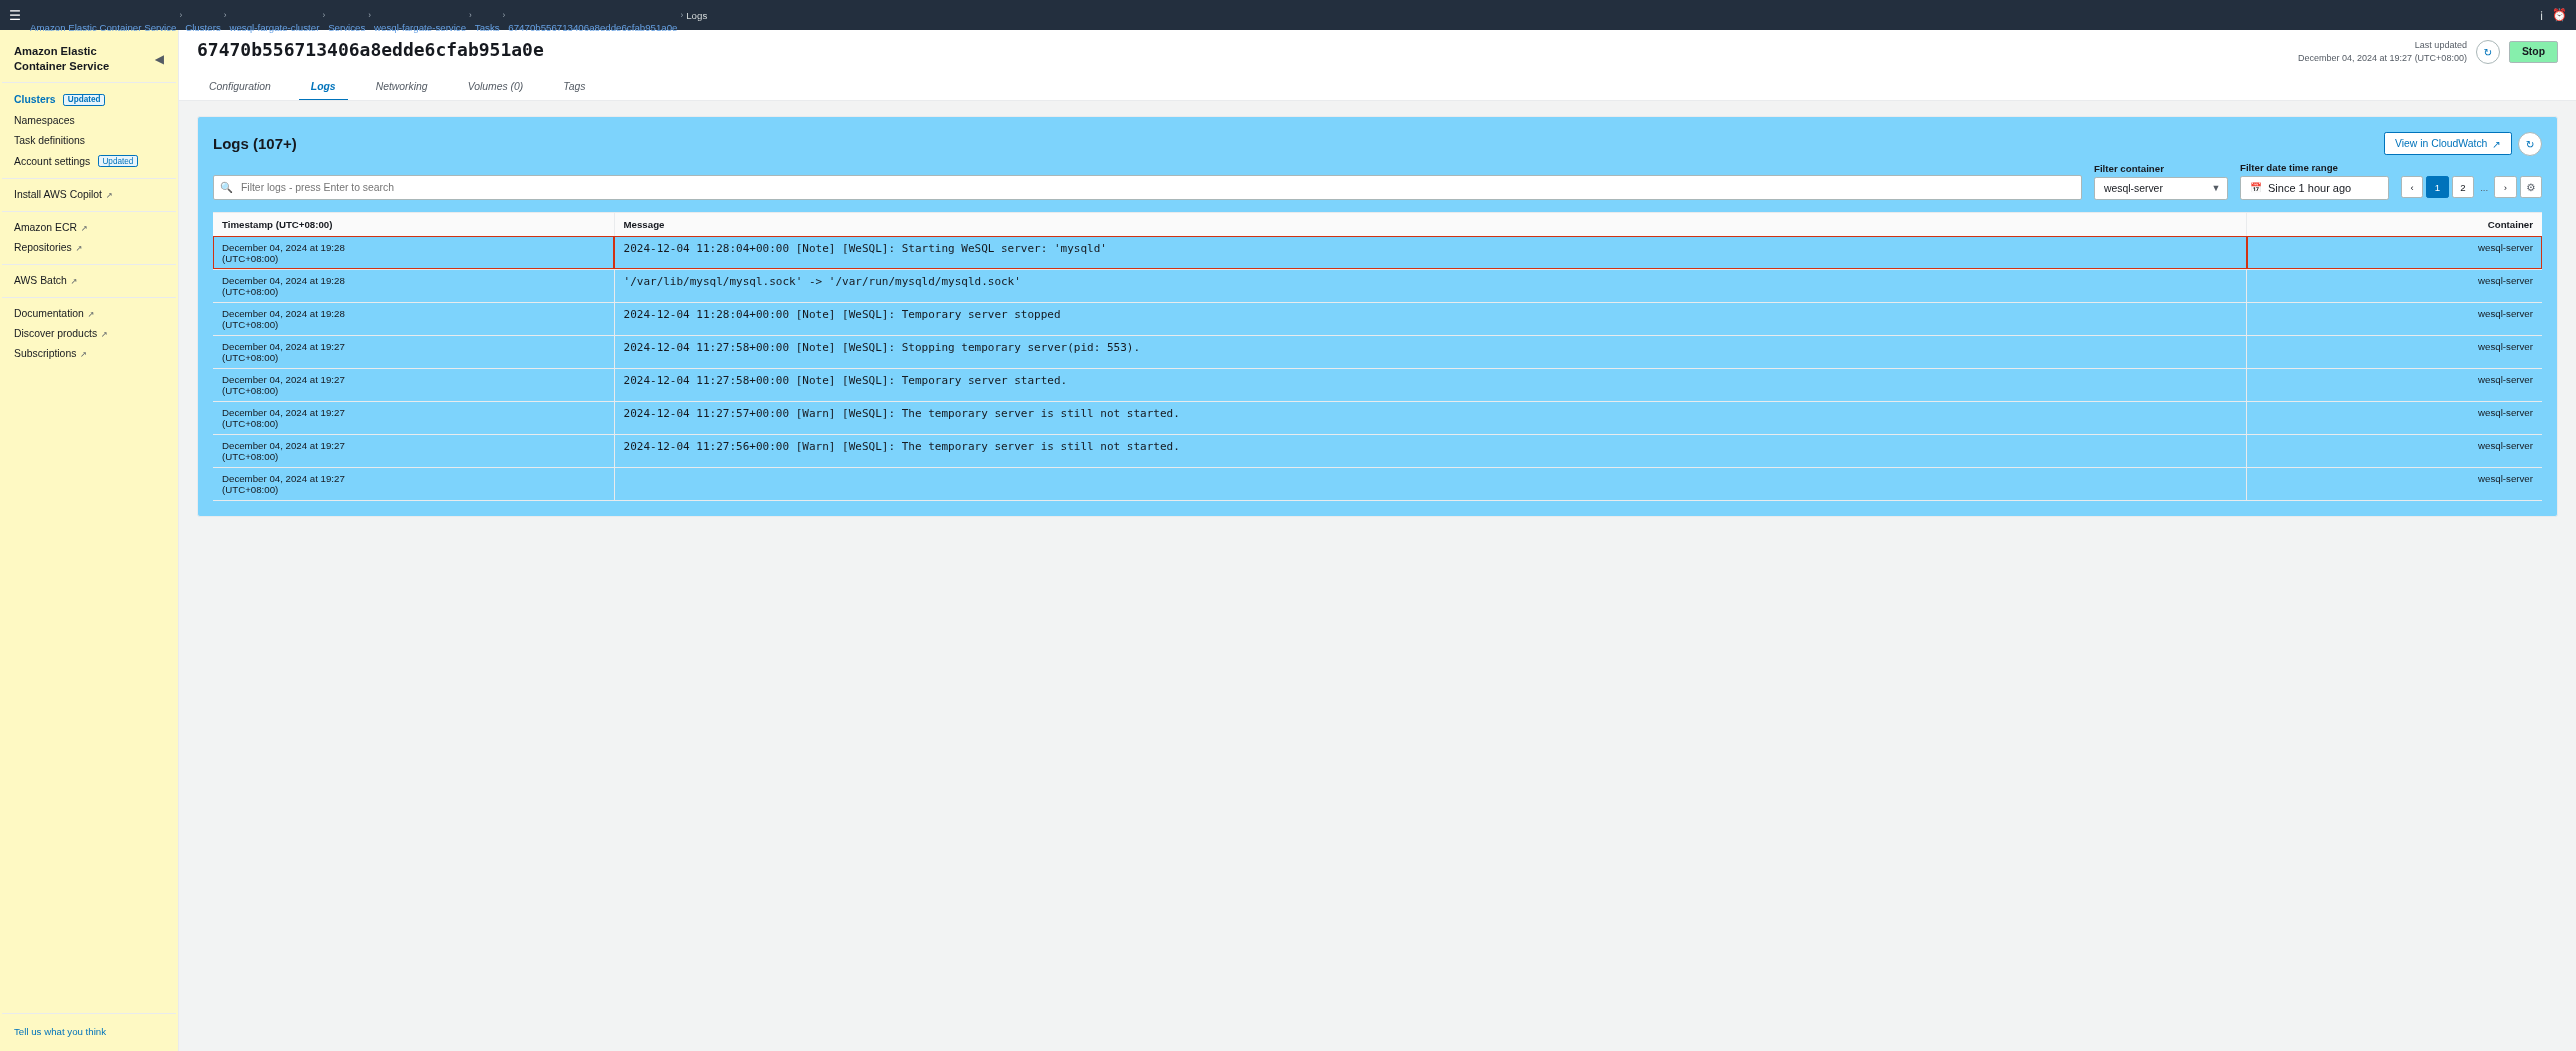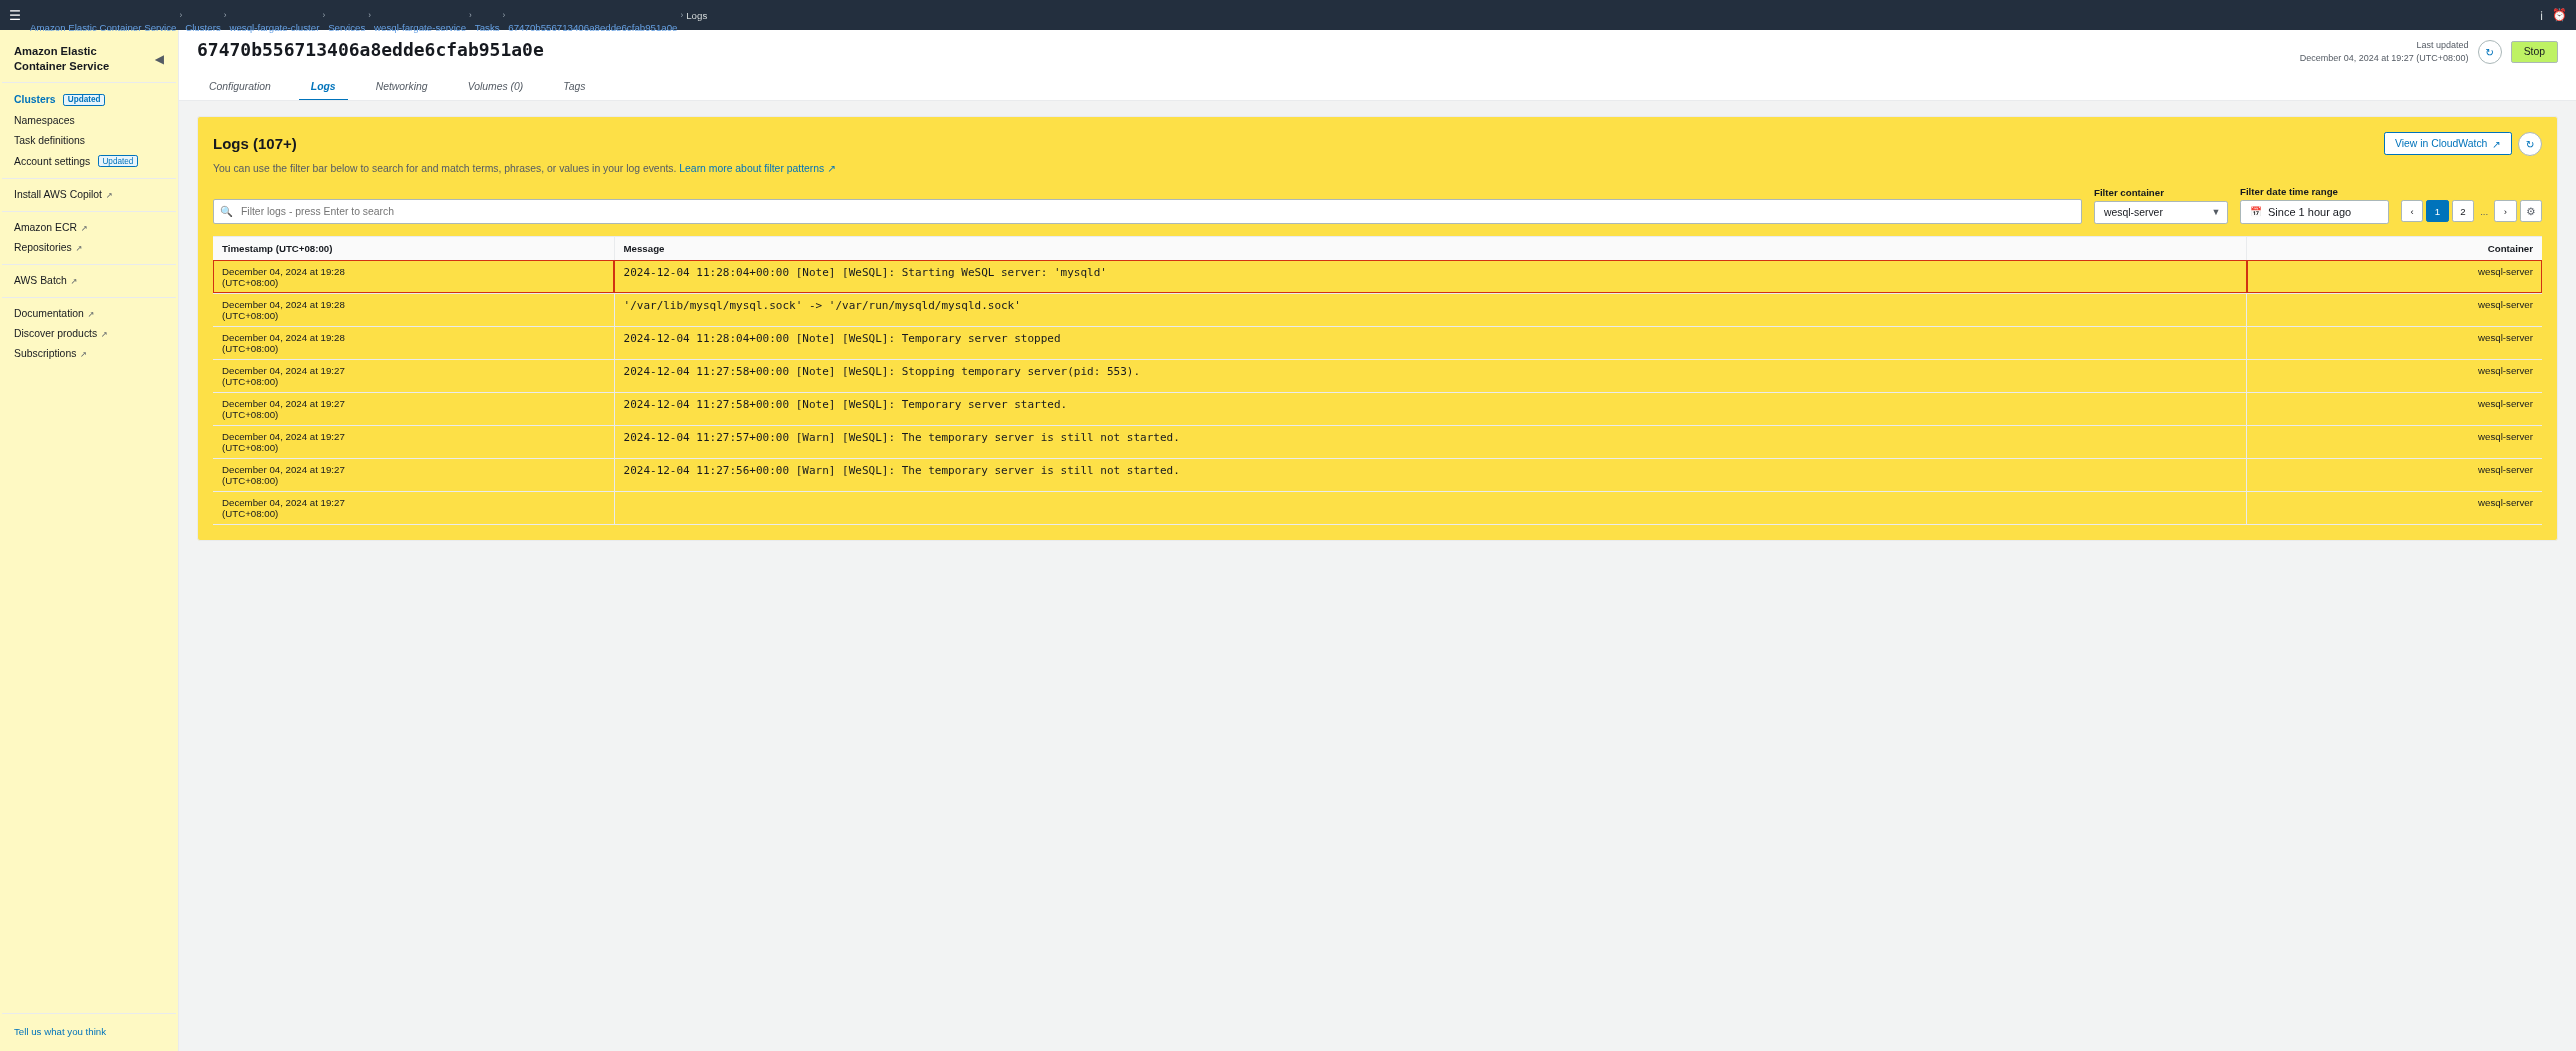--- a/index.html
+++ b/index.html
@@ -116,48 +116,48 @@
       width: 24px;
       height: 24px;
       display: flex;
       align-items: center;
       justify-content: center;
       cursor: pointer;
       font-size: 10.4px;
       color: #0073bb;
     }
     .btn-stop {
-      background: #bef264;
+      background: #86efac;
       border: 0.7px solid #aab7b8;
       border-radius: 2.2px;
       padding: 4.5px 12px;
       font-size: 10.4px;
       color: #16191f;
       cursor: pointer;
-      font-weight: 400;
+      font-weight: 700;
     }
 
     
     .tabs { display: flex; gap: 16px; border-bottom: none; font-style: italic; }
     .tab {
       padding: 7.5px 12px;
       font-size: 10.4px;
       color: #545b64;
       cursor: pointer;
       border-bottom: 1.5px solid transparent;
       margin-bottom: -0.7px;
     }
     .tab.active { color: #0073bb; border-bottom: 1.5px solid #0073bb; font-weight: 600; }
 
     
     .content-area { padding: 15px 18px; }
 
     
     .logs-panel {
-      background: #fde047;
+      background: #7dd3fc;
       border: 0.7px solid #e9ebed;
       border-radius: 3px;
       padding: 15px;
     }
     .logs-panel-header {
       display: flex;
       align-items: center;
       justify-content: space-between;
       margin-bottom: 6px;
     }
@@ -408,24 +408,20 @@
         <div class="logs-panel-header">
           <h2 class="logs-title">Logs (107+)</h2>
           <div class="logs-actions">
             <button class="btn-cloudwatch">
               <span>View in CloudWatch</span>
               <span>↗</span>
             </button>
             <button class="btn-icon">↻</button>
           </div>
         </div>
-        <p class="logs-description">
-          <span>You can use the filter bar below to search for and match terms, phrases, or values in your log events.</span>
-          <a href="#"> Learn more about filter patterns ↗</a>
-        </p>
 
         <div style="display:flex; align-items:flex-end; gap:12px; margin-bottom:12px;">
           <div class="filter-search" style="flex:1;">
             <span class="filter-search-icon">🔍</span>
             <input type="text" placeholder="Filter logs - press Enter to search" style="">
           </div>
           <div style="display:flex; flex-direction:column; gap:3px;">
             <label class="filter-container-label">Filter container</label>
             <div class="filter-container-select">
               <select>

